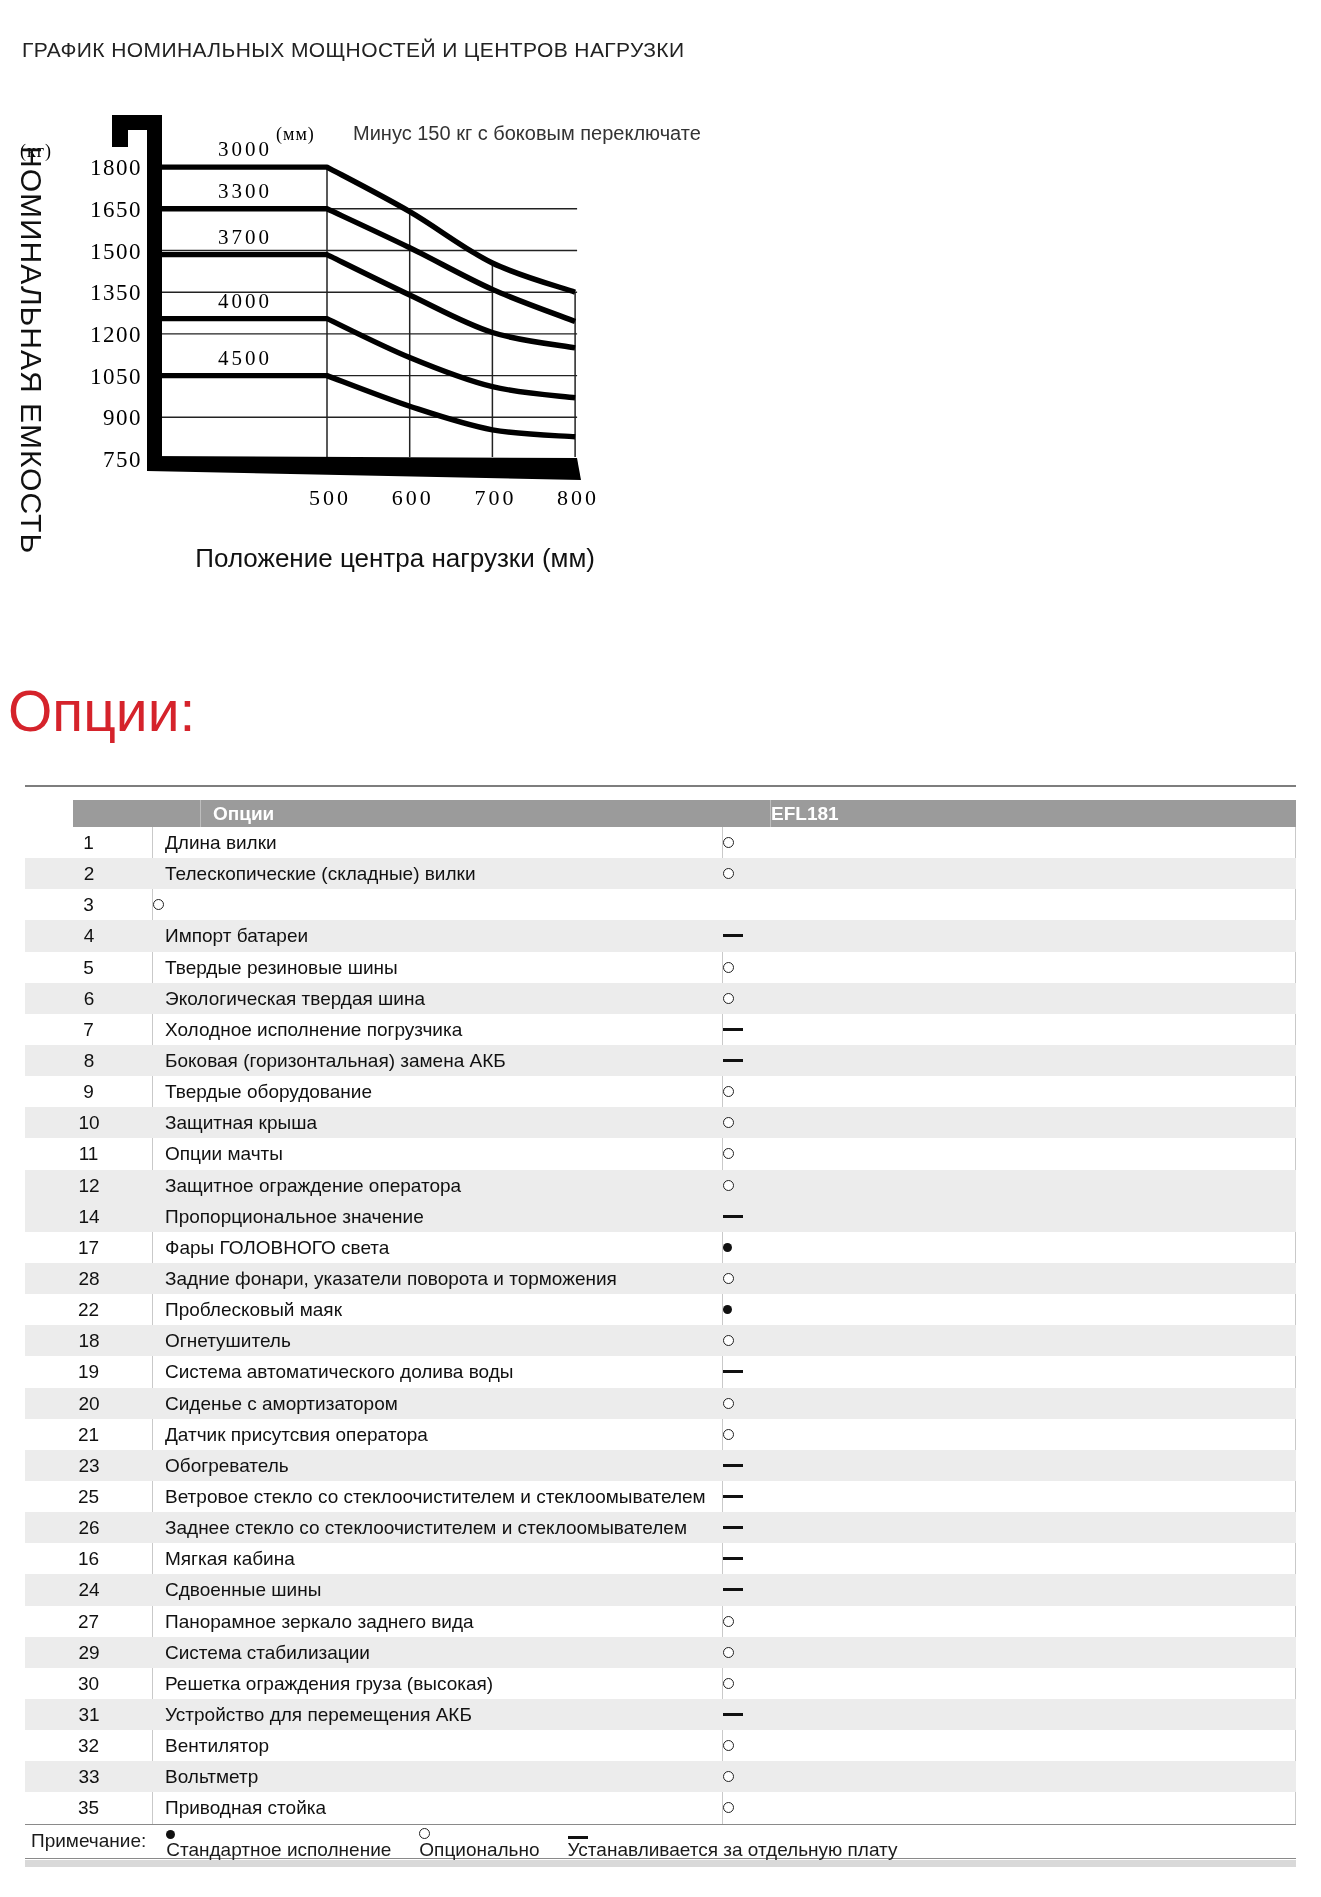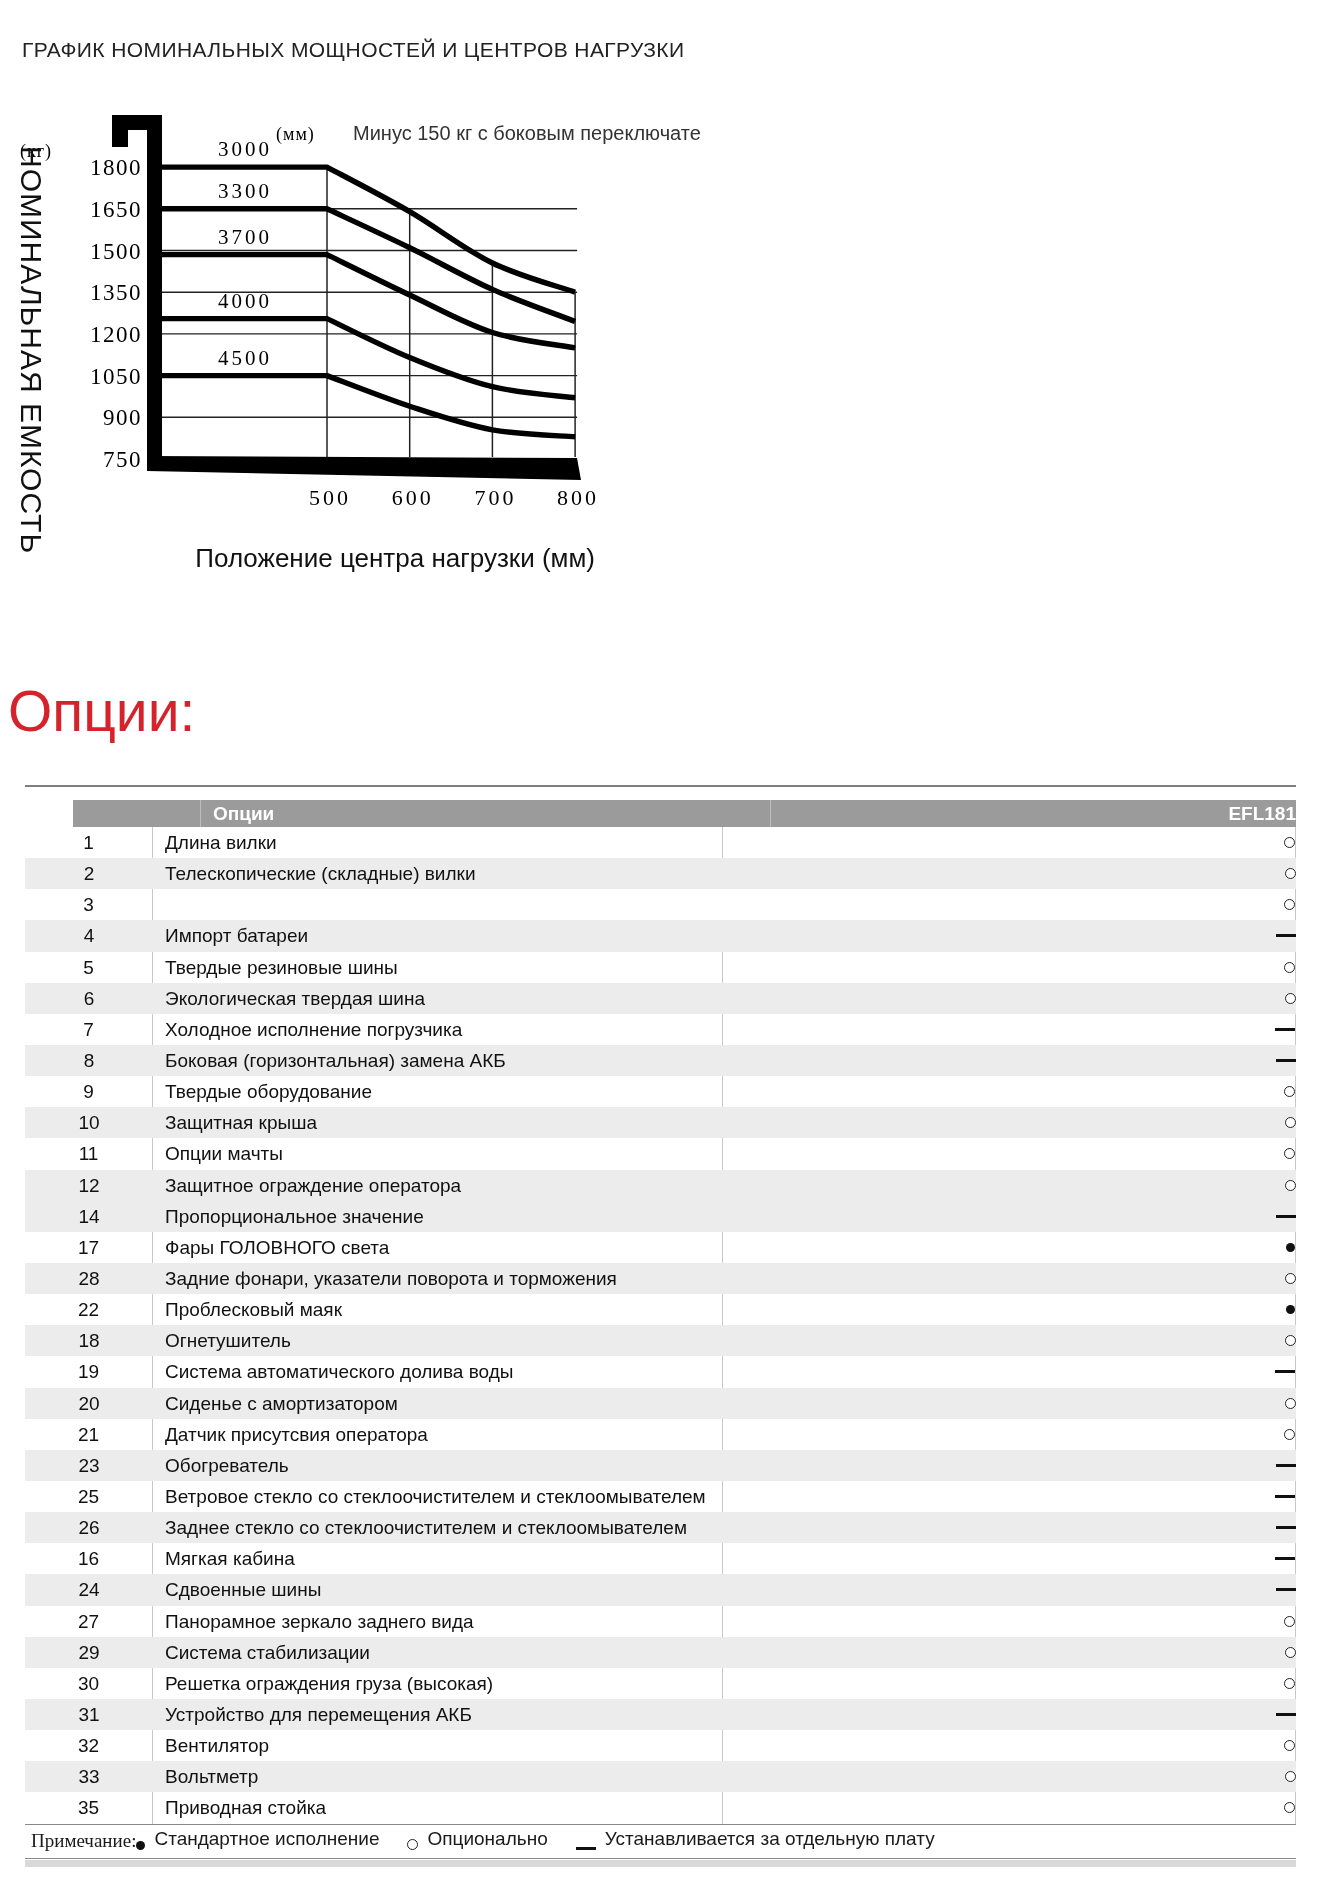--- a/index.html
+++ b/index.html
@@ -21,35 +21,35 @@
   #x-axis-title{left:150px;top:543px;width:445px;text-align:right;font-size:26px;color:#111;white-space:nowrap;}
   .chart-serif{font-family:"Liberation Serif",serif;fill:#000;}
 
   
   #options-heading{left:8px;top:678px;font-size:57px;font-weight:400;color:var(--red);}
   #options-table{left:25px;top:785px;width:1271px;font-size:19px;}
   .topline{height:2px;background:#7e7e7e;margin-bottom:13px;}
   .thead{display:flex;height:27px;line-height:27px;background:var(--hdr);color:#fff;font-weight:bold;margin-left:48px;}
   .col-num{width:128px;flex:none;text-align:center;box-sizing:border-box;}
   .col-name{width:570px;flex:none;padding-left:12px;box-sizing:border-box;text-align:left;}
-  .col-val{flex:1;text-align:right;box-sizing:border-box;}
+  .col-val{flex:1;text-align:left;box-sizing:border-box;}
   .thead .col-num,.thead .col-name{border-right:1px solid rgba(255,255,255,.35);}
   .trow{display:flex;height:31.15px;line-height:31.15px;color:var(--ink);}
   .trow.alt{background:var(--alt);}
   .trow:not(.alt) .col-num,
   .trow:not(.alt) .col-name,
   .trow:not(.alt) .col-val{border-right:1px solid #c9c9c9;}
   .trow .col-name{white-space:nowrap;overflow:hidden;}
   .sym{display:inline-block;vertical-align:middle;margin-top:-3px;}
   .sym-standard{width:9px;height:9px;background:#111;border-radius:50%;}
   .sym-optional{width:9px;height:9px;border:1.7px solid #222;border-radius:50%;background:#fff;}
   .sym-paid{width:20px;height:3px;background:#111;}
   .note{display:flex;align-items:center;height:33px;border-top:1px solid #8a8a8a;border-bottom:1px solid #8a8a8a;padding-left:6px;}
-  .note .lbl{font-family:Liberation Serif, serif;}
-  .legend-item{display:inline-flex;align-items:flex-end;margin-right:28px;}
+  .note .lbl{margin-right:20px;}
+  .legend-item{display:inline-flex;align-items:flex-start;margin-right:28px;flex-direction:column;}
   .legend-item .sym{margin-right:9px;margin-top:0;}
   .bottomstrip{height:7px;background:#d9d9d9;margin-top:1px;}
 </style>
 </head>
 <body style="--red: #d5232b; --hdr: #9b9b9b; --alt: #ececec;">
 
 <div class="abs" id="doc-title">ГРАФИК НОМИНАЛЬНЫХ МОЩНОСТЕЙ И ЦЕНТРОВ НАГРУЗКИ</div>
 
 <div class="abs" id="chart-wrap">
   <svg id="chart-svg" width="700" height="620" viewBox="0 0 700 620" xmlns="http://www.w3.org/2000/svg">

